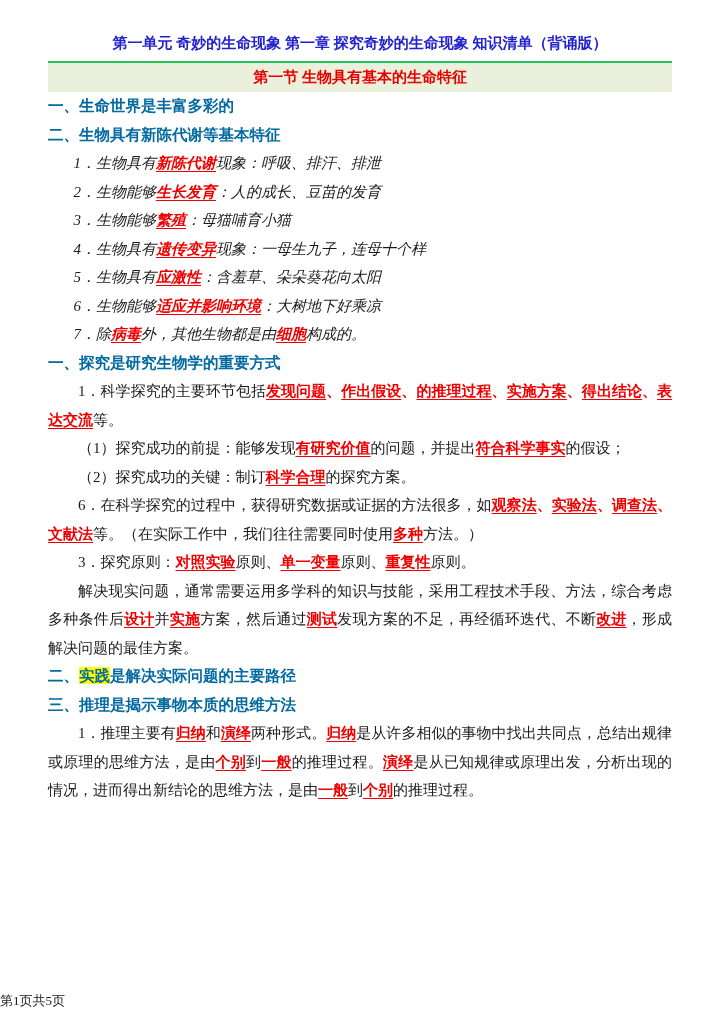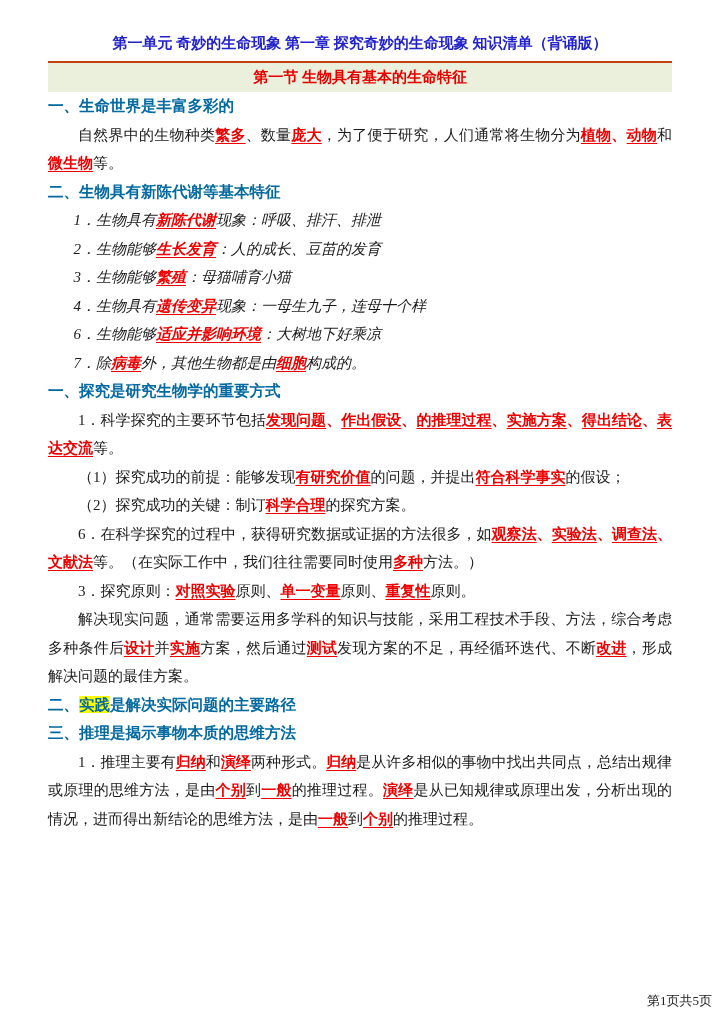--- a/index.html
+++ b/index.html
@@ -25,60 +25,60 @@
   .blk { font-size:15px; line-height:28.5px; }
   .blk.section {
     background:#eaf0dc;
     color:#e60000;
     font-weight:bold;
     text-align:center;
     height:29px;
     line-height:29px;
     font-size:15px;
   }
-  .blk.section.first { border-top:2px solid #c2410c; }
+  .blk.section.first { border-top:2px solid #22c55e; }
   .blk.heading {
     color:#0369a1;
     font-weight:bold;
     font-size:15.5px;
   }
   .blk.para { text-align:justify; text-indent:2em; }
   .blk.item { text-indent:1.7em;font-style:italic; }
   .em {
     color:#ee0000;
     font-weight:bold;
     text-decoration:underline;
     text-decoration-color:#ee0000;
     text-underline-offset:3px;
   }
   .red { color:#ee0000; font-weight:bold; }
   .hl { background:#ffff00; }
   .footer {
     position:absolute;
     left:0; right:8px; bottom:30px;
-    text-align:right;
+    text-align:left;
     font-size:13px;
     color:#222222;
   }
 </style>
 </head>
 <body>
 
 <div class="page">
   <div class="inner">
     <div class="doc-title">第一单元 奇妙的生命现象 第一章 探究奇妙的生命现象 知识清单（背诵版）</div>
     <div>
         <div class="blk section first"><span>第一节 生物具有基本的生命特征</span></div>
         <div class="blk heading"><span>一、生命世界是丰富多彩的</span></div>
-        <div class="blk para"><span>自然界中的生物种类</span><span class="em">繁多</span><span>、数量</span><span class="em">庞大</span><span>，为了便于研究，人们通常将生物分为</span><span class="em">植物</span><span class="red">、</span><span class="em">动物</span><span>和</span><span class="em">微生物</span><span>等。</span></div>
         <div class="blk heading"><span>二、生物具有新陈代谢等基本特征</span></div>
         <div class="blk item"><span>1．生物具有</span><span class="em">新陈代谢</span><span>现象：呼吸、排汗、排泄</span></div>
         <div class="blk item"><span>2．生物能够</span><span class="em">生长发育</span><span>：人的成长、豆苗的发育</span></div>
         <div class="blk item"><span>3．生物能够</span><span class="em">繁殖</span><span>：母猫哺育小猫</span></div>
         <div class="blk item"><span>4．生物具有</span><span class="em">遗传变异</span><span>现象：一母生九子，连母十个样</span></div>
+        <div class="blk item"><span>5．生物具有</span><span class="em">应激性</span><span>：含羞草、朵朵葵花向太阳</span></div>
         <div class="blk item"><span>6．生物能够</span><span class="em">适应并影响环境</span><span>：大树地下好乘凉</span></div>
         <div class="blk item"><span>7．除</span><span class="em">病毒</span><span>外，其他生物都是由</span><span class="em">细胞</span><span>构成的。</span></div>
         <div class="blk heading"><span>一、探究是研究生物学的重要方式</span></div>
         <div class="blk para"><span>1．科学探究的主要环节包括</span><span class="em">发现问题</span><span class="red">、</span><span class="em">作出假设</span><span class="red">、</span><span class="em">的推理过程</span><span class="red">、</span><span class="em">实施方案</span><span class="red">、</span><span class="em">得出结论</span><span class="red">、</span><span class="em">表达交流</span><span>等。</span></div>
         <div class="blk para"><span>（1）探究成功的前提：能够发现</span><span class="em">有研究价值</span><span>的问题，并提出</span><span class="em">符合科学事实</span><span>的假设；</span></div>
         <div class="blk para"><span>（2）探究成功的关键：制订</span><span class="em">科学合理</span><span>的探究方案。</span></div>
         <div class="blk para"><span>6．在科学探究的过程中，获得研究数据或证据的方法很多，如</span><span class="em">观察法</span><span class="red">、</span><span class="em">实验法</span><span class="red">、</span><span class="em">调查法</span><span class="red">、</span><span class="em">文献法</span><span>等。（在实际工作中，我们往往需要同时使用</span><span class="em">多种</span><span>方法。）</span></div>
         <div class="blk para"><span>3．探究原则：</span><span class="em">对照实验</span><span>原则、</span><span class="em">单一变量</span><span>原则、</span><span class="em">重复性</span><span>原则。</span></div>
         <div class="blk para"><span>解决现实问题，通常需要运用多学科的知识与技能，采用工程技术手段、方法，综合考虑多种条件后</span><span class="em">设计</span><span>并</span><span class="em">实施</span><span>方案，然后通过</span><span class="em">测试</span><span>发现方案的不足，再经循环迭代、不断</span><span class="em">改进</span><span>，形成解决问题的最佳方案。</span></div>
         <div class="blk heading"><span>二、</span><span class="hl">实践</span><span>是解决实际问题的主要路径</span></div>

